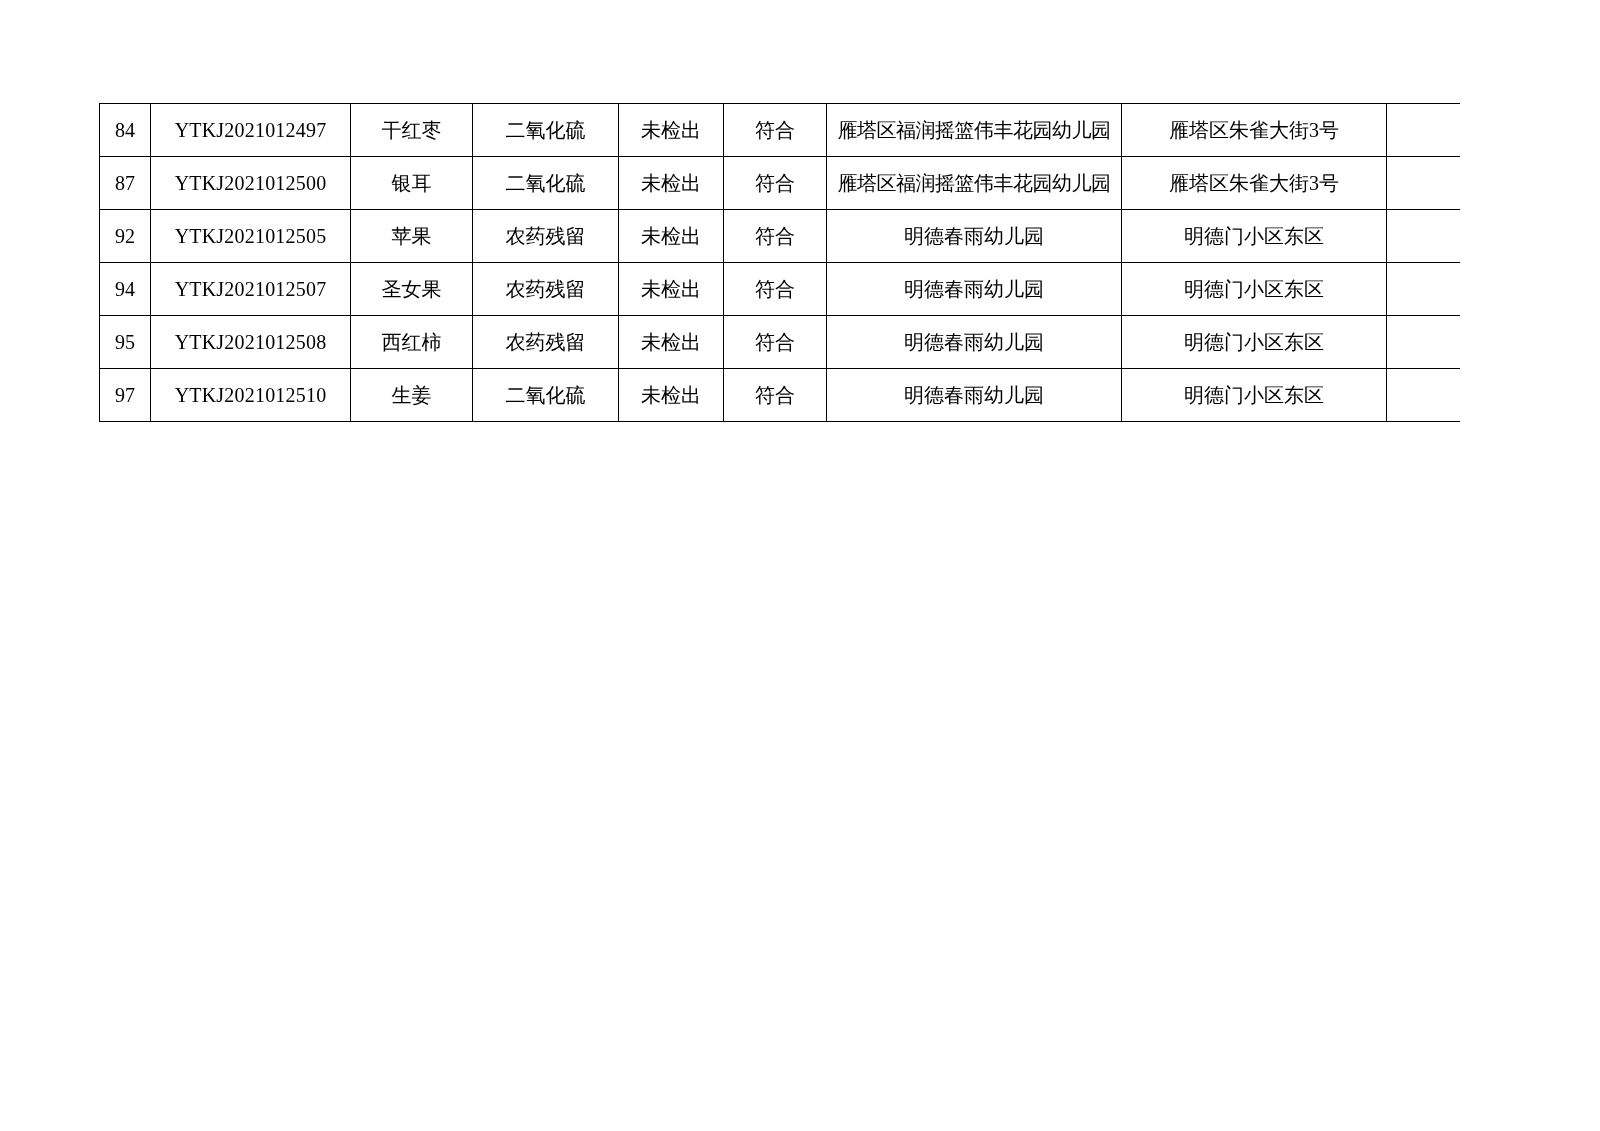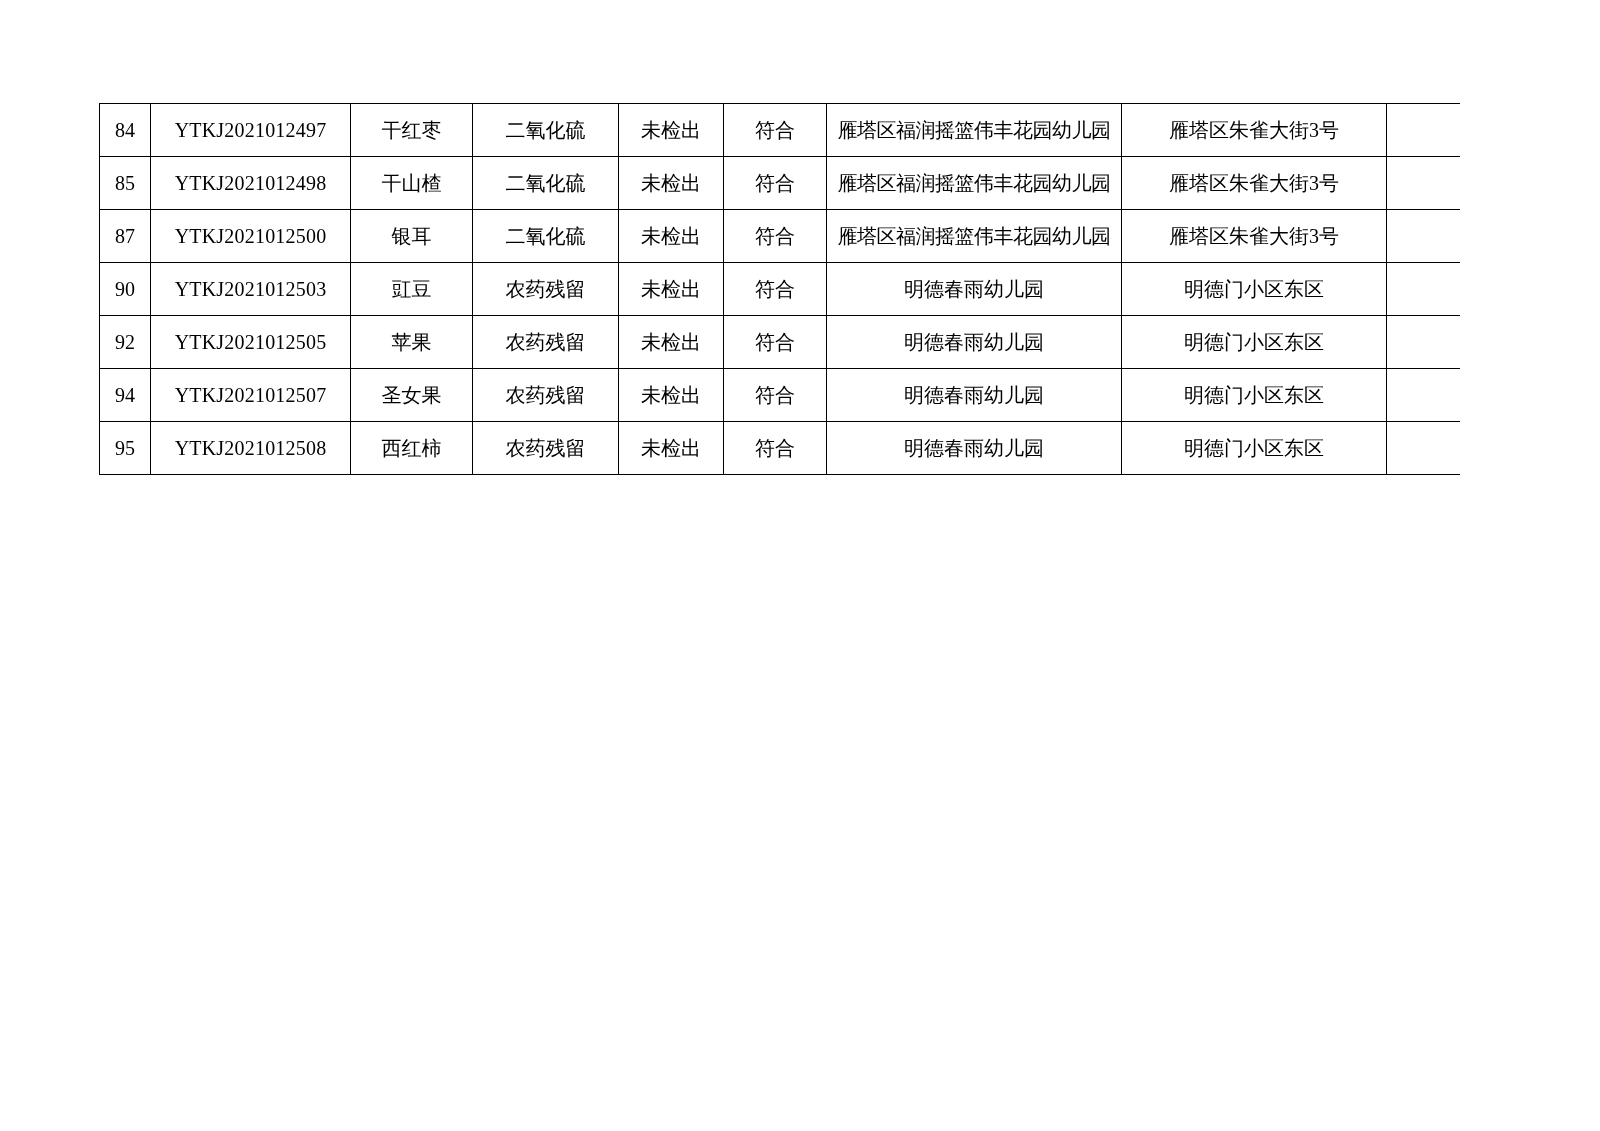--- a/index.html
+++ b/index.html
@@ -86,50 +86,28 @@
             <td class="code">YTKJ2021012497</td>
             <td class="sample">干红枣</td>
             <td class="item">二氧化硫</td>
             <td class="result">未检出</td>
             <td class="judge">符合</td>
             <td class="unit-long">雁塔区福润摇篮伟丰花园幼儿园</td>
             <td class="address">雁塔区朱雀大街3号</td>
             <td class="remark"></td>
           </tr>
           <tr>
-            <td class="no">85</td>
-            <td class="code">YTKJ2021012498</td>
-            <td class="sample">干山楂</td>
-            <td class="item">二氧化硫</td>
-            <td class="result">未检出</td>
-            <td class="judge">符合</td>
-            <td class="unit-long">雁塔区福润摇篮伟丰花园幼儿园</td>
-            <td class="address">雁塔区朱雀大街3号</td>
-            <td class="remark"></td>
-          </tr>
-          <tr>
             <td class="no">87</td>
             <td class="code">YTKJ2021012500</td>
             <td class="sample">银耳</td>
             <td class="item">二氧化硫</td>
             <td class="result">未检出</td>
             <td class="judge">符合</td>
             <td class="unit-long">雁塔区福润摇篮伟丰花园幼儿园</td>
             <td class="address">雁塔区朱雀大街3号</td>
-            <td class="remark"></td>
-          </tr>
-          <tr>
-            <td class="no">90</td>
-            <td class="code">YTKJ2021012503</td>
-            <td class="sample">豇豆</td>
-            <td class="item">农药残留</td>
-            <td class="result">未检出</td>
-            <td class="judge">符合</td>
-            <td class="unit">明德春雨幼儿园</td>
-            <td class="address">明德门小区东区</td>
             <td class="remark"></td>
           </tr>
           <tr>
             <td class="no">92</td>
             <td class="code">YTKJ2021012505</td>
             <td class="sample">苹果</td>
             <td class="item">农药残留</td>
             <td class="result">未检出</td>
             <td class="judge">符合</td>
             <td class="unit">明德春雨幼儿园</td>
@@ -151,16 +129,27 @@
             <td class="no">95</td>
             <td class="code">YTKJ2021012508</td>
             <td class="sample">西红柿</td>
             <td class="item">农药残留</td>
             <td class="result">未检出</td>
             <td class="judge">符合</td>
             <td class="unit">明德春雨幼儿园</td>
             <td class="address">明德门小区东区</td>
             <td class="remark"></td>
           </tr>
+          <tr>
+            <td class="no">97</td>
+            <td class="code">YTKJ2021012510</td>
+            <td class="sample">生姜</td>
+            <td class="item">二氧化硫</td>
+            <td class="result">未检出</td>
+            <td class="judge">符合</td>
+            <td class="unit">明德春雨幼儿园</td>
+            <td class="address">明德门小区东区</td>
+            <td class="remark"></td>
+          </tr>
         </tbody>
     </table>
   </div>
 </div>
 
 </body></html>

